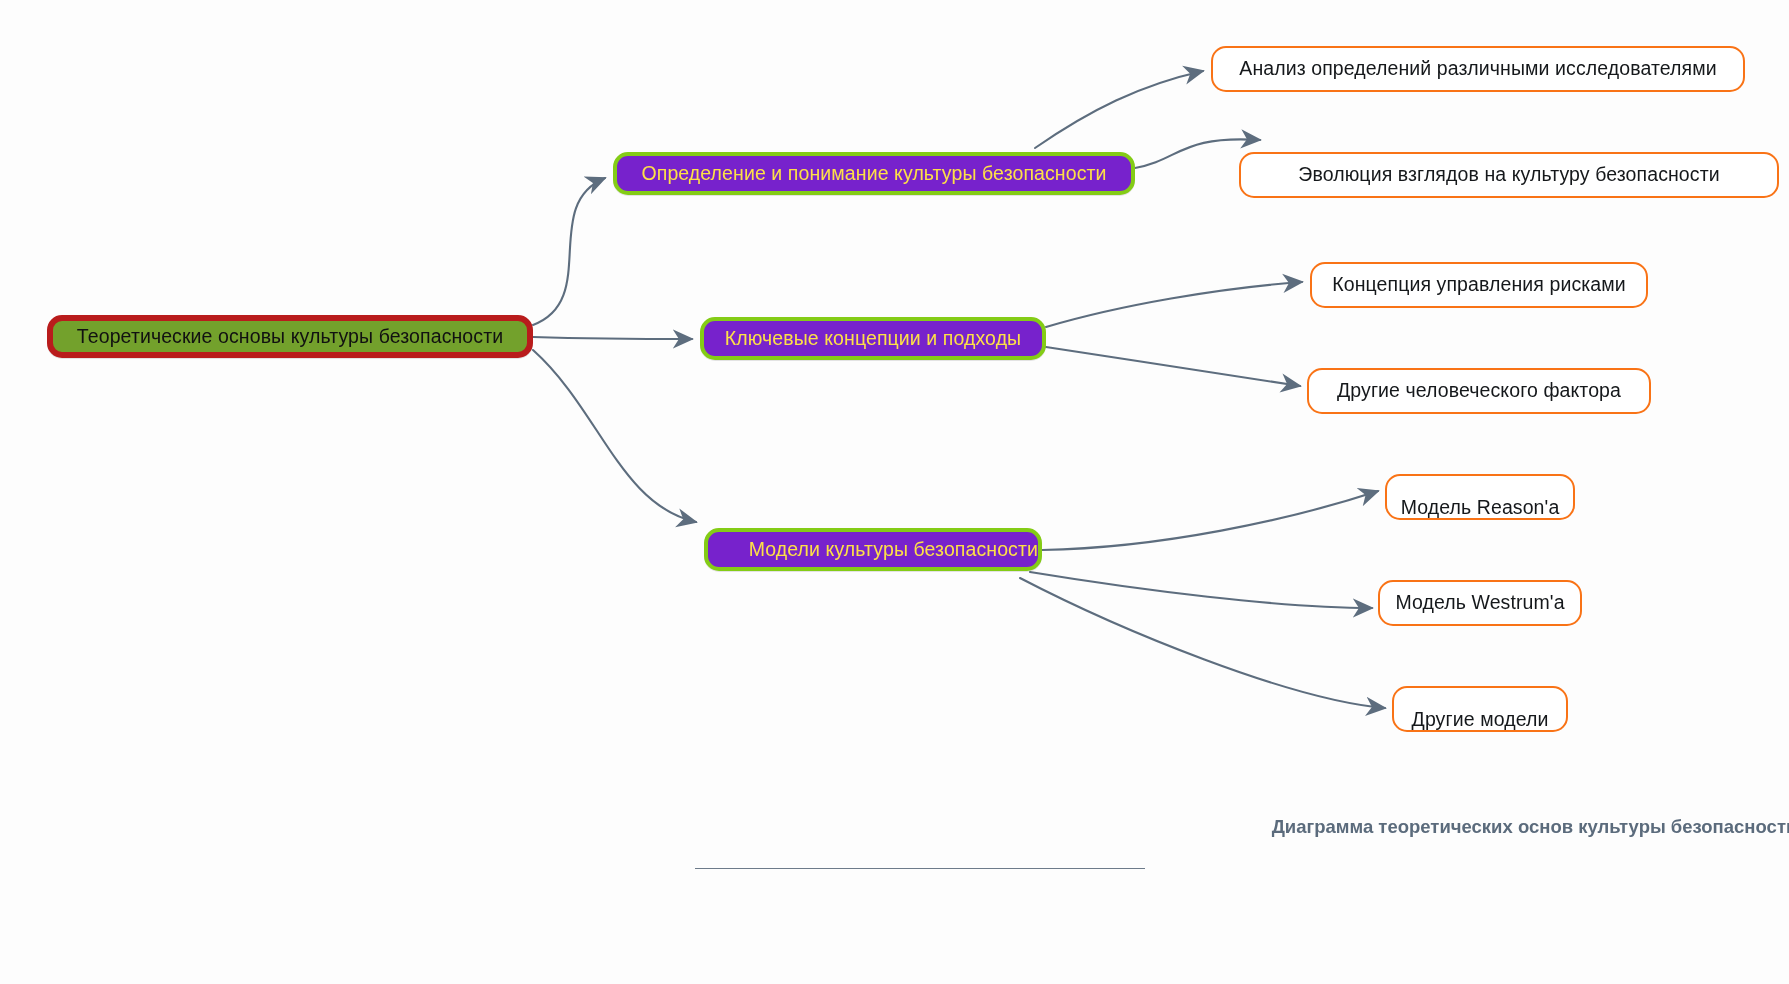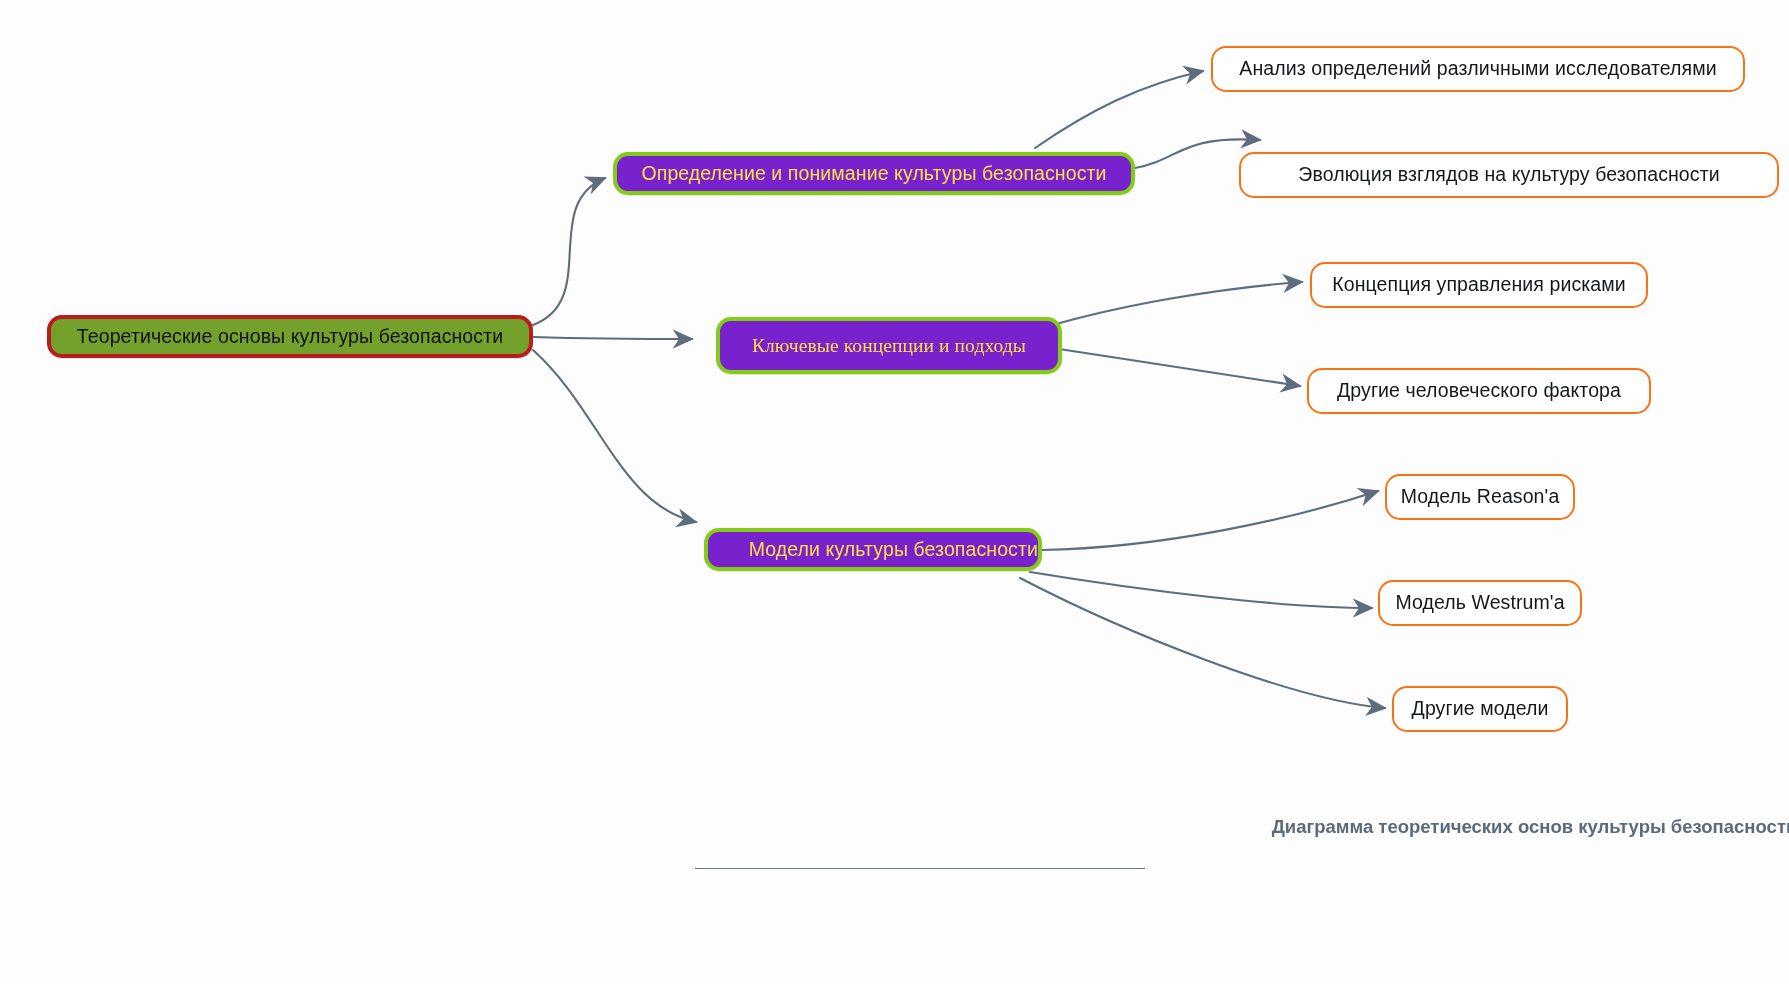--- a/index.html
+++ b/index.html
@@ -37,21 +37,21 @@
     white-space: nowrap;
     letter-spacing: 0.1px;
   }
   .node-label {
     display: block;
     line-height: 1.1;
   }
   
   .node.root {
     background: #73a12c;
-    border: 4px solid #b91c1c;
+    border: 6px solid #b91c1c;
     color: #111111;
     font-size: 19.5px;
     border-radius: 15px;
     box-shadow: 0 1px 0 rgba(0,0,0,0.10);
   }
   
   .node.branch {
     background: #7722cc;
     border: 4px solid #84cc16;
     color: #fde047;
@@ -122,39 +122,39 @@
       </div>
       <div class="node branch" style="left: 613px; top: 152px; width: 522px; height: 43px;">
         <span class="node-label">Определение и понимание культуры безопасности</span>
       </div>
       <div class="node leaf" style="left: 1211px; top: 46px; width: 534px; height: 46px;">
         <span class="node-label">Анализ определений различными исследователями</span>
       </div>
       <div class="node leaf" style="left: 1239px; top: 152px; width: 540px; height: 46px;">
         <span class="node-label">Эволюция взглядов на культуру безопасности</span>
       </div>
-      <div class="node branch" style="left: 716px; top: 317px; width: 346px; height: 57px; font-family: Liberation Serif, serif;">
+      <div class="node branch" style="left: 700px; top: 317px; width: 346px; height: 43px;">
         <span class="node-label">Ключевые концепции и подходы</span>
       </div>
       <div class="node leaf" style="left: 1310px; top: 262px; width: 338px; height: 46px;">
         <span class="node-label">Концепция управления рисками</span>
       </div>
       <div class="node leaf" style="left: 1307px; top: 368px; width: 344px; height: 46px;">
         <span class="node-label">Другие человеческого фактора</span>
       </div>
       <div class="node branch" style="left: 704px; top: 528px; width: 338px; height: 43px; justify-content: flex-end;">
         <span class="node-label">Модели культуры безопасности</span>
       </div>
-      <div class="node leaf" style="left: 1385px; top: 474px; width: 190px; height: 46px;">
+      <div class="node leaf" style="left: 1385px; top: 474px; width: 190px; height: 46px; align-items: flex-end;">
         <span class="node-label">Модель Reason'a</span>
       </div>
       <div class="node leaf" style="left: 1378px; top: 580px; width: 204px; height: 46px;">
         <span class="node-label">Модель Westrum'a</span>
       </div>
-      <div class="node leaf" style="left: 1392px; top: 686px; width: 176px; height: 46px;">
+      <div class="node leaf" style="left: 1392px; top: 686px; width: 176px; height: 46px; align-items: flex-end;">
         <span class="node-label">Другие модели</span>
       </div>
     </div>
 
   <div id="caption" style="top: 815px; padding-left: 640px; padding-right: 700px;">Диаграмма теоретических основ культуры безопасности</div>
   <div id="caption-rule" style="left: 695px; top: 868px; width: 450px;"></div>
 
 </div>
 
 </body></html>

